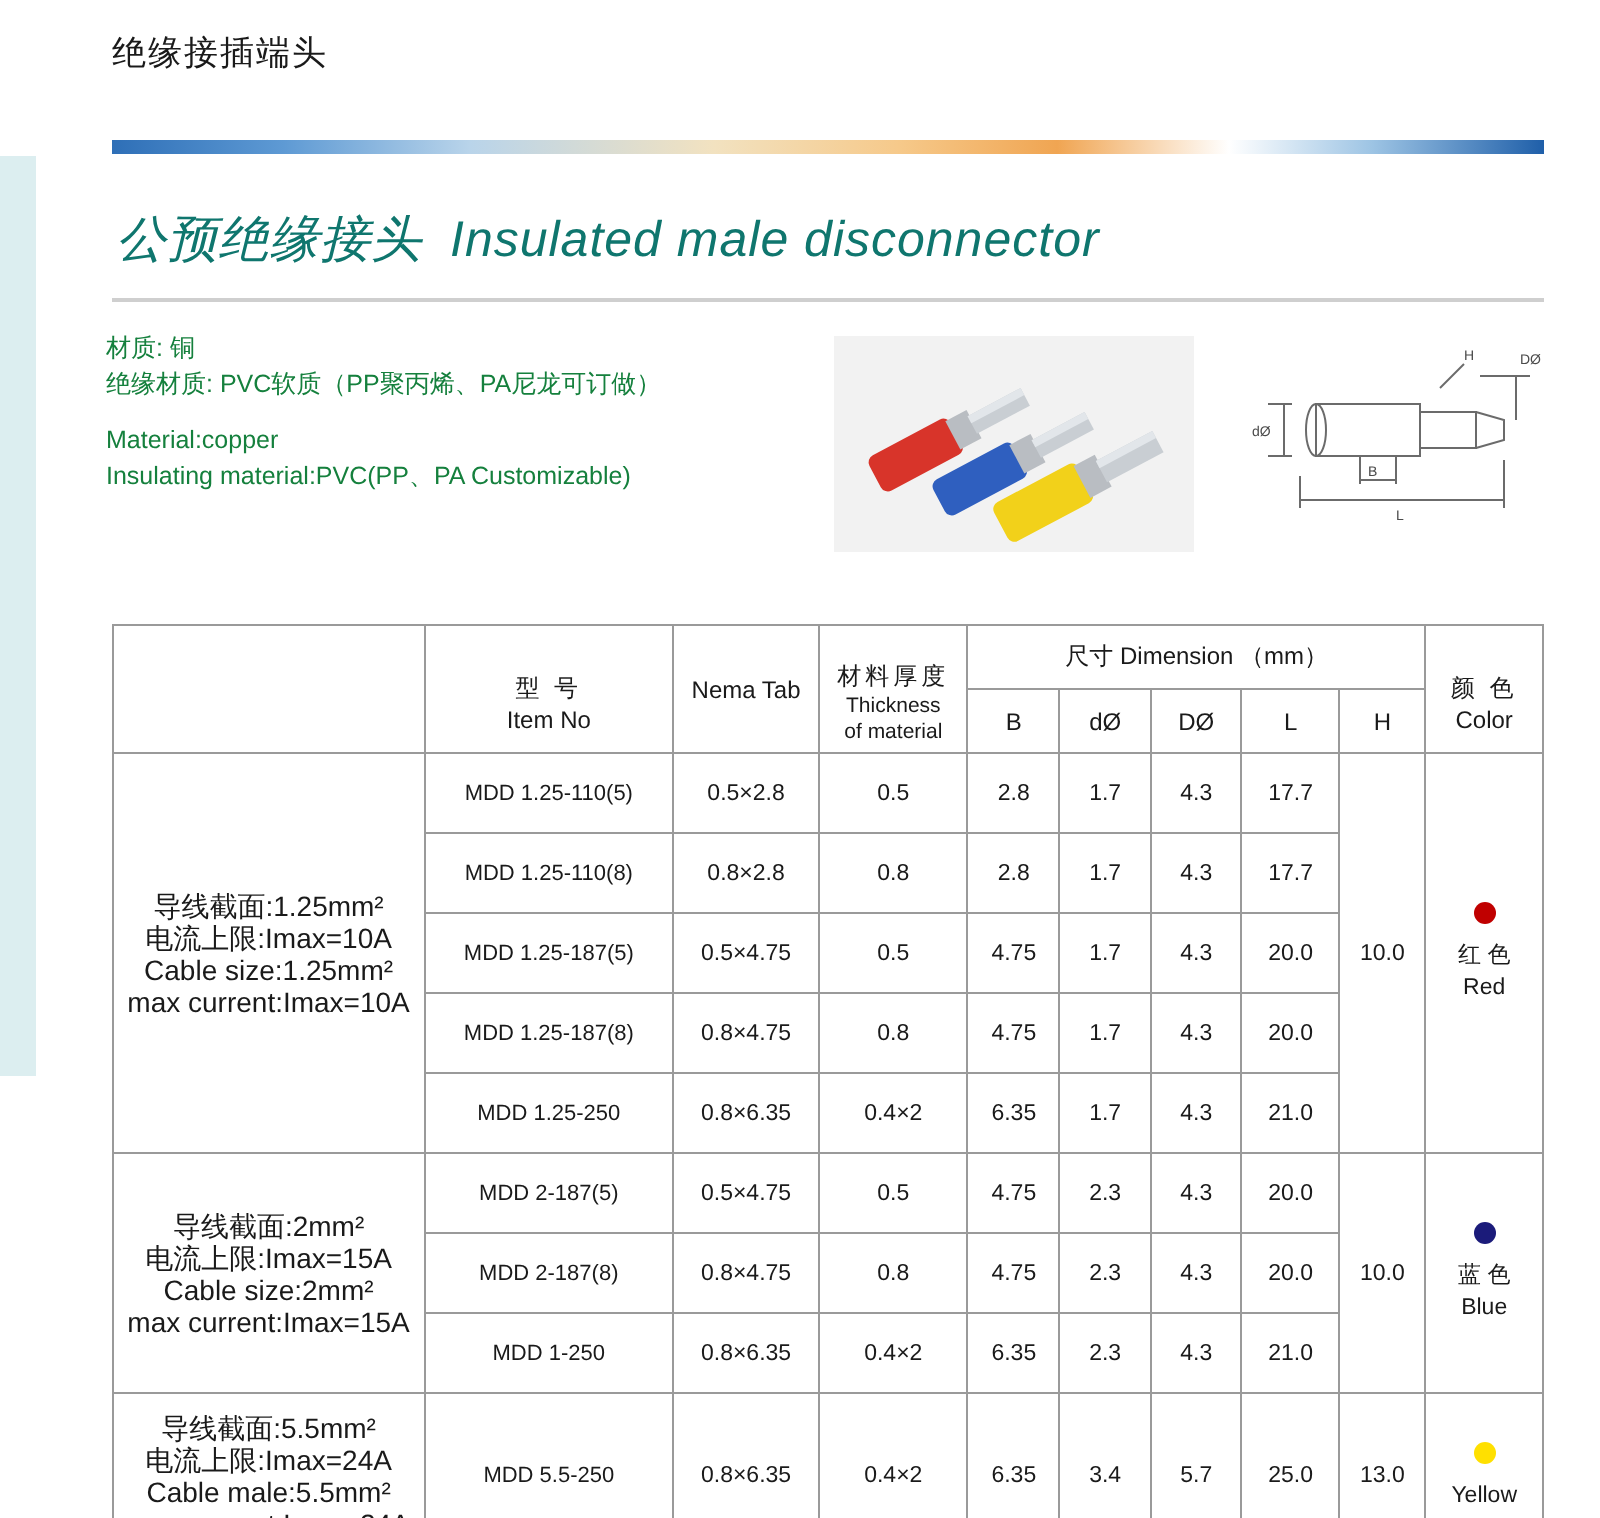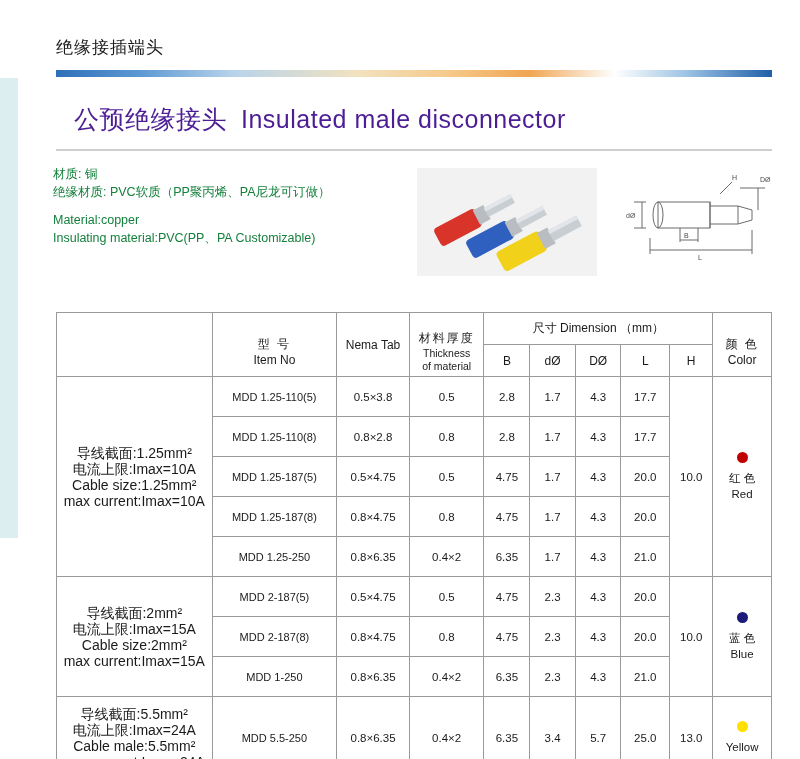--- a/index.html
+++ b/index.html
@@ -17,21 +17,21 @@
   }
   .page {
     position: relative;
     width: 800px;
     height: 759px;
   }
   
   .top-title {
     position: absolute;
     left: 56px;
-    top: 36px;
+    top: 15px;
     font-size: 17px;
     color: #1a1a1a;
     letter-spacing: 1px;
   }
   .gradient-bar {
     position: absolute;
     left: 56px;
     top: 70px;
     width: 716px;
     height: 7px;
@@ -41,25 +41,26 @@
     position: absolute;
     left: 0px;
     top: 78px;
     width: 18px;
     height: 460px;
     background: #dceef0;
   }
   
   .product-title {
     position: absolute;
-    left: 74px;
+    left: 58px;
     top: 103px;
     font-size: 25px;
-    color: #4c1d95;
+    color: #0f766e;
     letter-spacing: 0.5px;
+    font-style: italic;
   }
   .product-title .cn { font-size: 25px; }
   .product-title .en { font-size: 25px; margin-left: 14px; }
   .title-rule {
     position: absolute;
     left: 56px;
     top: 149px;
     width: 716px;
     height: 2px;
     background: #cfcfcf;
@@ -261,21 +262,21 @@
       </tr>
 
       <tr>
         <td class="left-cell" rowspan="5">
           <div>导线截面:1.25mm²</div>
           <div>电流上限:Imax=10A</div>
           <div>Cable size:1.25mm²</div>
           <div>max current:Imax=10A</div>
         </td>
         <td class="model">MDD 1.25-110(5)</td>
-        <td>0.5×3.8</td>
+        <td>0.5×2.8</td>
         <td>0.5</td>
         <td>2.8</td>
         <td>1.7</td>
         <td>4.3</td>
         <td>17.7</td>
         <td rowspan="5">10.0</td>
         <td rowspan="5" class="color-cell">
           <span class="dot dot-red"></span>
           <div>红 色</div>
           <div>Red</div>

